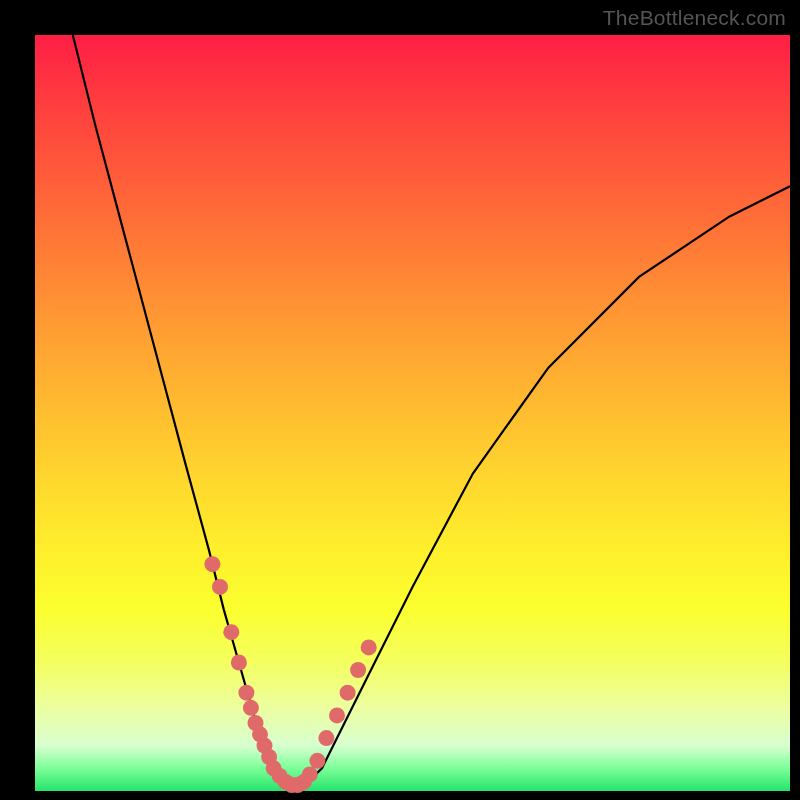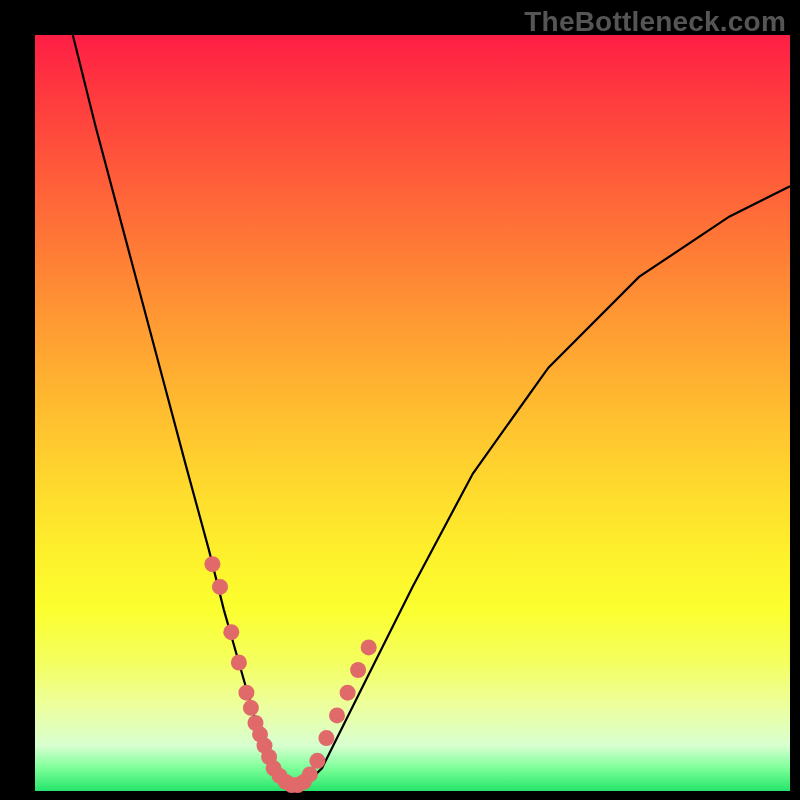--- a/index.html
+++ b/index.html
@@ -36,22 +36,22 @@
       #f4ff60 83%,
       #ecffa0 89%,
       #d8ffd0 94%,
       #7cff98 97%,
       #25e46b 100%);
   }
   .watermark {
     position: absolute;
     top: 6px;
     right: 14px;
-    font-size: 28px;
-    font-weight: 700;
+    font-size: 21px;
+    font-weight: 400;
     color: #555;
     letter-spacing: 0.2px;
     user-select: none;
   }
   svg.curve {
     position: absolute;
     left: 0;
     top: 0;
     width: 755px;
     height: 756px;

